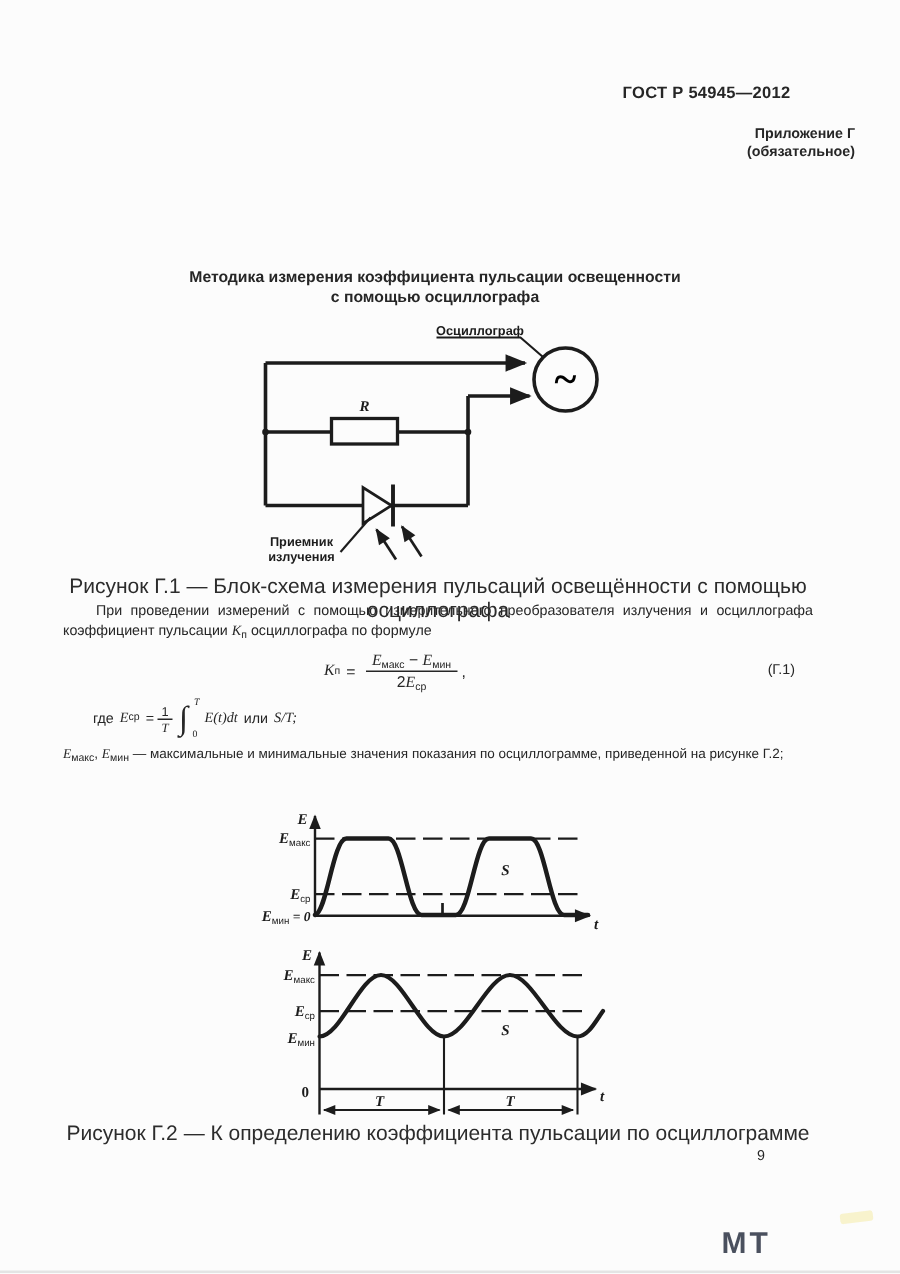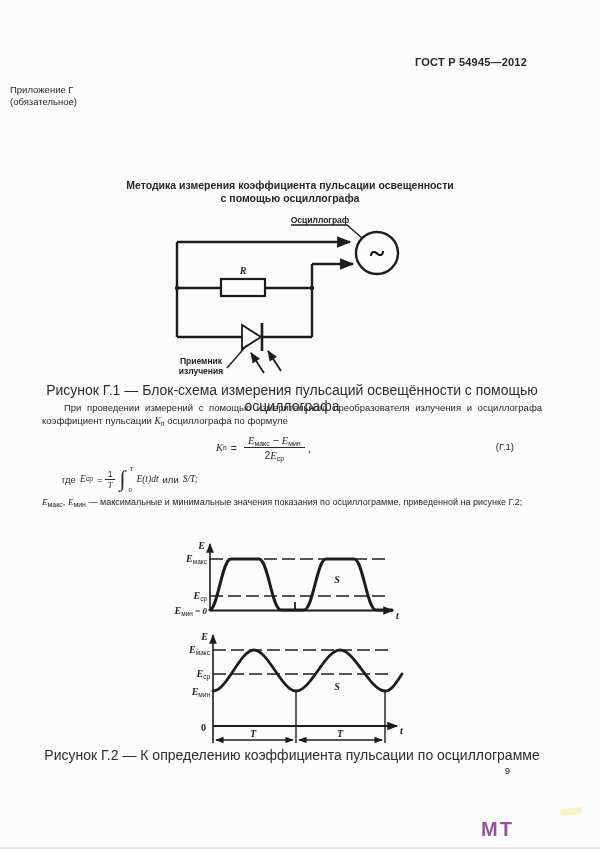--- a/index.html
+++ b/index.html
@@ -2,50 +2,50 @@
 <html><head>
 <meta charset="utf-8">
 <style>
   html,body{margin:0;padding:0;background:#ffffff;}
   .page{
     position:relative;width:600px;height:849px;background:#fcfcfc;overflow:hidden;
     font-family:"Liberation Sans",sans-serif;color:#262626;
   }
   .abs{position:absolute;}
   .docnum{top:56px;left:0;width:527px;text-align:right;font-weight:bold;font-size:11px;letter-spacing:.2px;}
-  .annex{top:84px;left:10px;width:560px;text-align:left;font-weight:normal;font-size:9.5px;line-height:11.5px;white-space:pre-line;}
+  .annex{top:84px;left:10px;width:560px;text-align:right;font-weight:bold;font-size:9.5px;line-height:11.5px;white-space:pre-line;}
   .title{top:135px;left:10px;width:560px;text-align:center;font-weight:bold;font-size:10.5px;line-height:13px;white-space:pre-line;margin-top:44px;}
   .para{left:42px;width:500px;font-size:9.5px;line-height:12.6px;text-align:justify;text-indent:22px;}
   .p1{top:172px;}
   .p2{top:402px;}
   .caption{left:42px;width:500px;text-align:center;font-size:14px;color:#2c2c2c;}
   .fig1cap{top:382px;}
   .fig2cap{top:747px;}
   .m{font-family:"Liberation Serif",serif;font-style:italic;}
   sub{font-size:7px;vertical-align:-2px;line-height:0;font-style:normal;font-family:"Liberation Sans",sans-serif;}
   .formularow{top:432px;left:42px;width:500px;height:34px;}
   .formula{position:absolute;left:174px;top:2px;display:flex;align-items:center;font-size:10.5px;}
   .frac{display:inline-flex;flex-direction:column;align-items:center;margin:0 3px;}
   .frac .num{padding:0 4px 1px;border-bottom:1px solid #262626;}
   .frac .den{padding:1px 4px 0;}
-  .eqtag{position:absolute;right:28px;top:9px;font-size:9.5px;}
+  .eqtag{position:absolute;right:12px;top:9px;font-size:9.5px;}
   .whereline{top:464px;left:42px;width:500px;height:30px;display:flex;align-items:center;font-size:9.5px;margin-left:20px;}
   .whereline .gap{width:4px;}
   .sfrac{display:inline-flex;flex-direction:column;align-items:center;font-size:8.5px;margin:0 2px;}
   .sfrac .num{padding:0 3px 0;border-bottom:1px solid #262626;}
   .sfrac .den{padding:0 3px 0;}
   .intwrap{position:relative;display:inline-block;width:17px;height:26px;margin-left:2px;}
   .intwrap .int{font-size:22px;line-height:26px;font-family:"Liberation Serif",serif;}
   .intwrap .lim{position:absolute;font-size:6.5px;font-family:"Liberation Serif",serif;}
   .lim-top{top:-1px;left:10px;font-style:italic;}
   .lim-bot{bottom:-1px;left:9px;}
   .defs{top:496px;left:42px;width:505px;font-size:9px;line-height:13.5px;}
   .defline.indent{padding-left:50px;}
   .pagenum{top:765px;left:42px;width:468px;text-align:right;font-size:9.5px;}
-  .watermark{top:818px;left:481px;font-size:20px;font-weight:bold;color:#701a75;opacity:.75;letter-spacing:2px;font-family:"Liberation Sans",sans-serif;}
+  .watermark{top:818px;left:481px;font-size:20px;font-weight:bold;color:#0f172a;opacity:.75;letter-spacing:2px;font-family:"Liberation Sans",sans-serif;}
   .wmfrag{top:808px;left:560px;width:22px;height:7px;background:#f5edae;opacity:.6;border-radius:2px;transform:rotate(-7deg);}
   .scanedge{left:0;bottom:0;width:600px;height:2px;background:#e4e4e4;}
   svg text{font-family:"Liberation Serif",serif;}
   .svglabel{font-size:10px;font-style:italic;font-weight:bold;fill:#1c1c1c;}
   .svgsub{font-size:6.5px;font-style:normal;font-weight:normal;font-family:"Liberation Sans",sans-serif;}
   .sanslabel{font-size:8.5px;font-weight:bold;font-style:normal;font-family:"Liberation Sans",sans-serif;fill:#1c1c1c;}
 </style>
 </head>
 <body>
 

